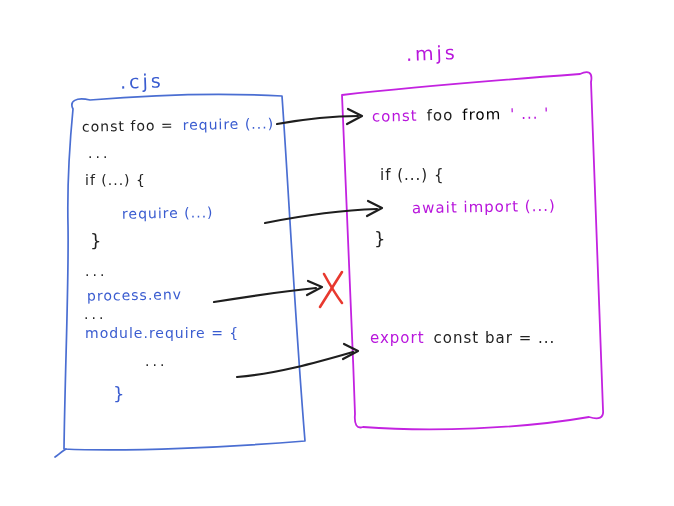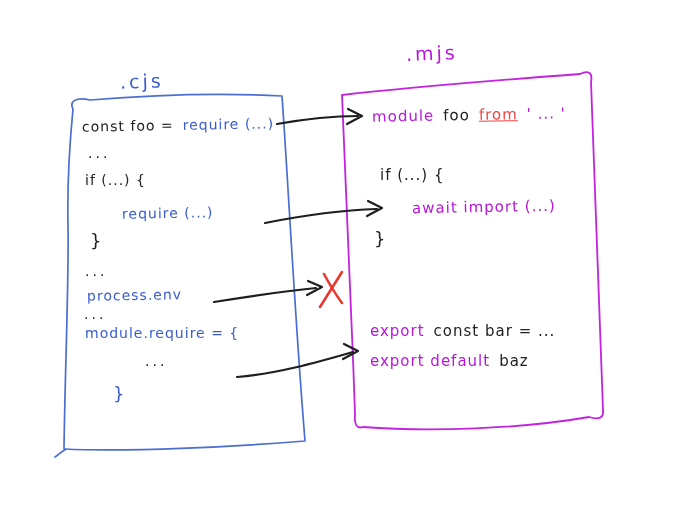--- a/index.html
+++ b/index.html
@@ -8,21 +8,21 @@
     background:#ffffff;
     font-family:"DejaVu Sans", sans-serif;
   }
   #scene{position:absolute;inset:0;}
   svg{position:absolute;left:0;top:0;}
   .line{position:absolute;white-space:nowrap;letter-spacing:1px;}
   .cjs-text{font-size:14px;}
   .mjs-text{font-size:15px;}
   .c-blue{color:#3a5cd0;}
   .c-magenta{color:#b816dc;}
-  .c-vblue{color:#ef4444;text-decoration:underline;}
+  .c-vblue{color:#000000;}
   .c-ink{color:#222222;}
   .title{font-size:19px;letter-spacing:3px;}
   .gap{margin-right:9px;}
   .brace{font-size:18px;}
   .ellipsis{letter-spacing:3px;}
   .r-1{transform:rotate(-1deg);}
   .r-2{transform:rotate(-2deg);}
 </style>
 </head>
 <body>
@@ -82,25 +82,22 @@
   <div class="line cjs-text c-blue r-1" style="left:122px;top:205px;">require (...)</div>
   <div class="line cjs-text c-ink brace" style="left:90px;top:230px;">}</div>
   <div class="line cjs-text c-ink ellipsis" style="left:85px;top:263px;">...</div>
   <div class="line cjs-text c-blue r-1" style="left:87px;top:287px;">process.env</div>
   <div class="line cjs-text c-ink ellipsis" style="left:84px;top:306px;">...</div>
   <div class="line cjs-text c-blue" style="left:85px;top:325px;">module.require = {</div>
   <div class="line cjs-text c-ink ellipsis" style="left:145px;top:353px;">...</div>
   <div class="line cjs-text c-blue brace" style="left:113px;top:383px;">}</div>
 
   <div class="line mjs-text r-1" style="left:372px;top:106px;">
-    <span class="c-magenta gap">module</span><span class="c-ink gap">foo</span><span class="c-vblue gap">from</span><span class="c-magenta">' ... '</span>
+    <span class="c-magenta gap">const</span><span class="c-ink gap">foo</span><span class="c-vblue gap">from</span><span class="c-magenta">' ... '</span>
   </div>
   <div class="line mjs-text c-ink" style="left:380px;top:166px;">if (...) {</div>
   <div class="line mjs-text c-magenta r-1" style="left:412px;top:198px;">await import (...)</div>
   <div class="line mjs-text c-ink brace" style="left:374px;top:228px;">}</div>
-  <div class="line mjs-text" style="left:370px;top:322px;">
+  <div class="line mjs-text" style="left:370px;top:329px;">
     <span class="c-magenta gap">export</span><span class="c-ink">const bar = ...</span>
-  </div>
-  <div class="line mjs-text" style="left:370px;top:352px;">
-    <span class="c-magenta gap">export default</span><span class="c-ink">baz</span>
   </div>
 
 </div>
 
 </body></html>

